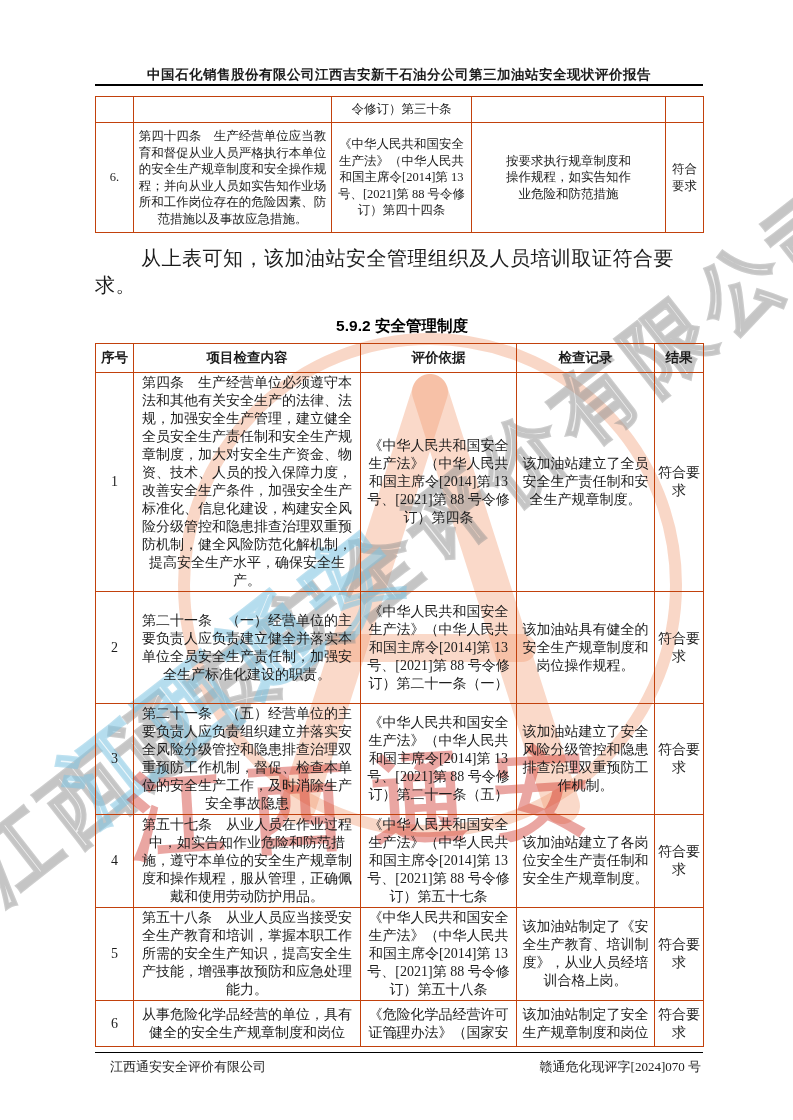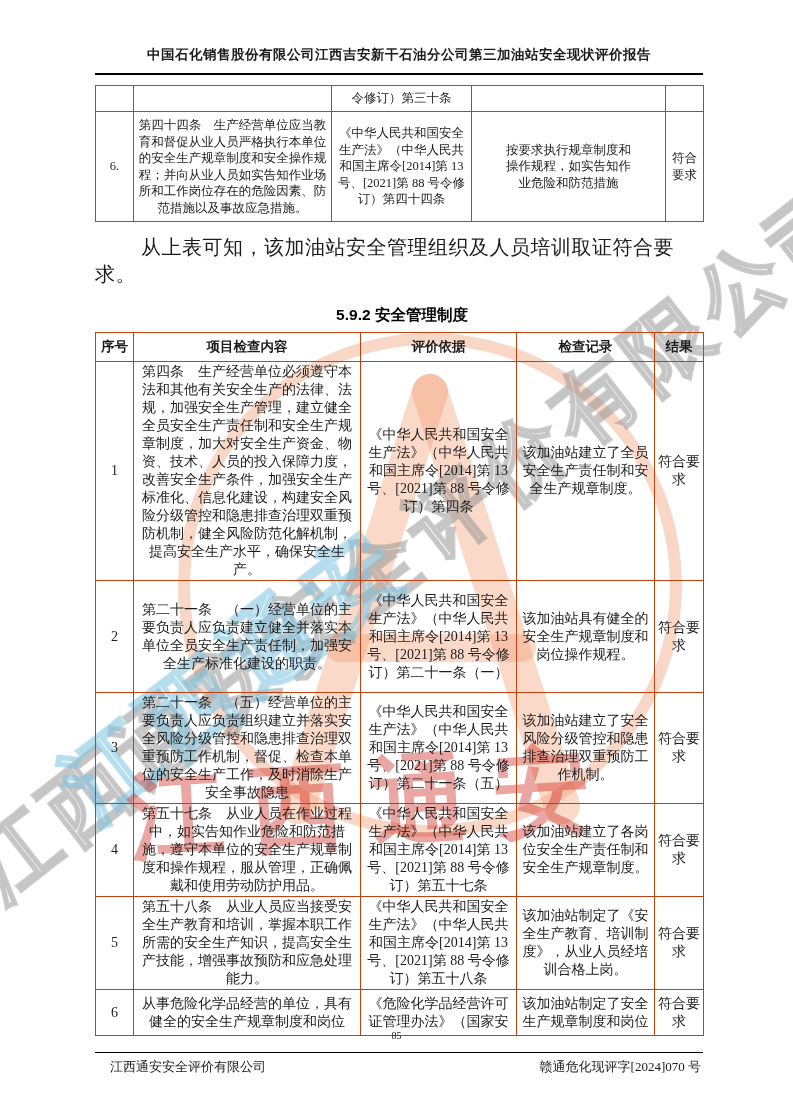--- a/index.html
+++ b/index.html
@@ -31,22 +31,22 @@
   }
   .wm-red{
     left:128px;top:740px;
     font-size:96px;letter-spacing:26px;
     color:rgba(206,44,34,0.42);
     transform:rotate(-3.5deg);
   }
   
   .content{position:absolute;left:95px;top:0;width:608px;z-index:2;}
   .report-title{
-    margin-top:46px;text-align:center;font-size:13.5px;font-weight:bold;
-    padding-bottom:9px;border-bottom:2px solid #000;letter-spacing:.5px;
+    margin-top:66px;text-align:center;font-size:13.5px;font-weight:bold;
+    border-bottom:2px solid #000;letter-spacing:.5px;
   }
   table{border-collapse:collapse;table-layout:fixed;width:608px;background:transparent;}
   td,th{border:1px solid #c2410c;text-align:center;vertical-align:middle;padding:1px 4px;overflow:hidden;}
   
   .t-top{margin-top:10px;font-size:12.5px;line-height:16.5px;}
   .t-top .c-record{padding:1px 34px;}
   
   .t-main{margin-top:6px;font-size:14px;line-height:18px;}
   .t-main th{font-size:13.5px;font-weight:bold;height:26px;}
   .t-main .c-result{padding:1px 3px;}

